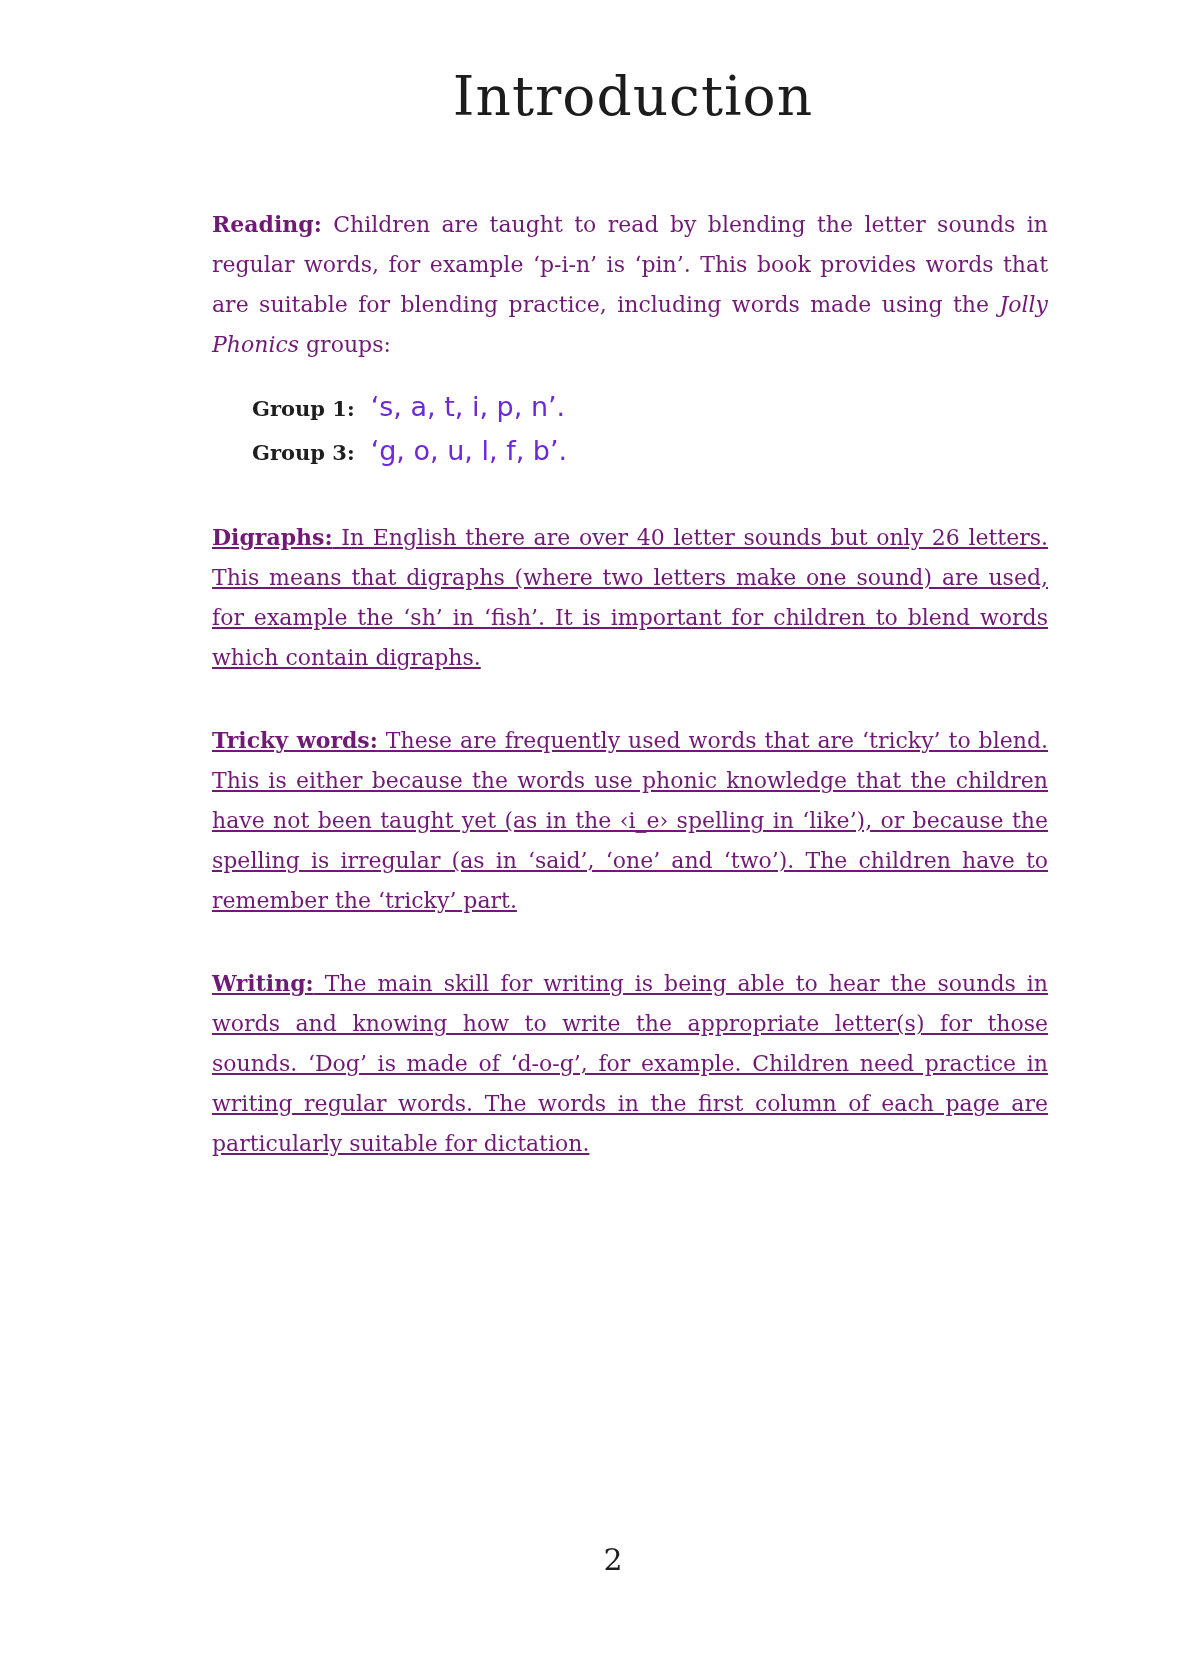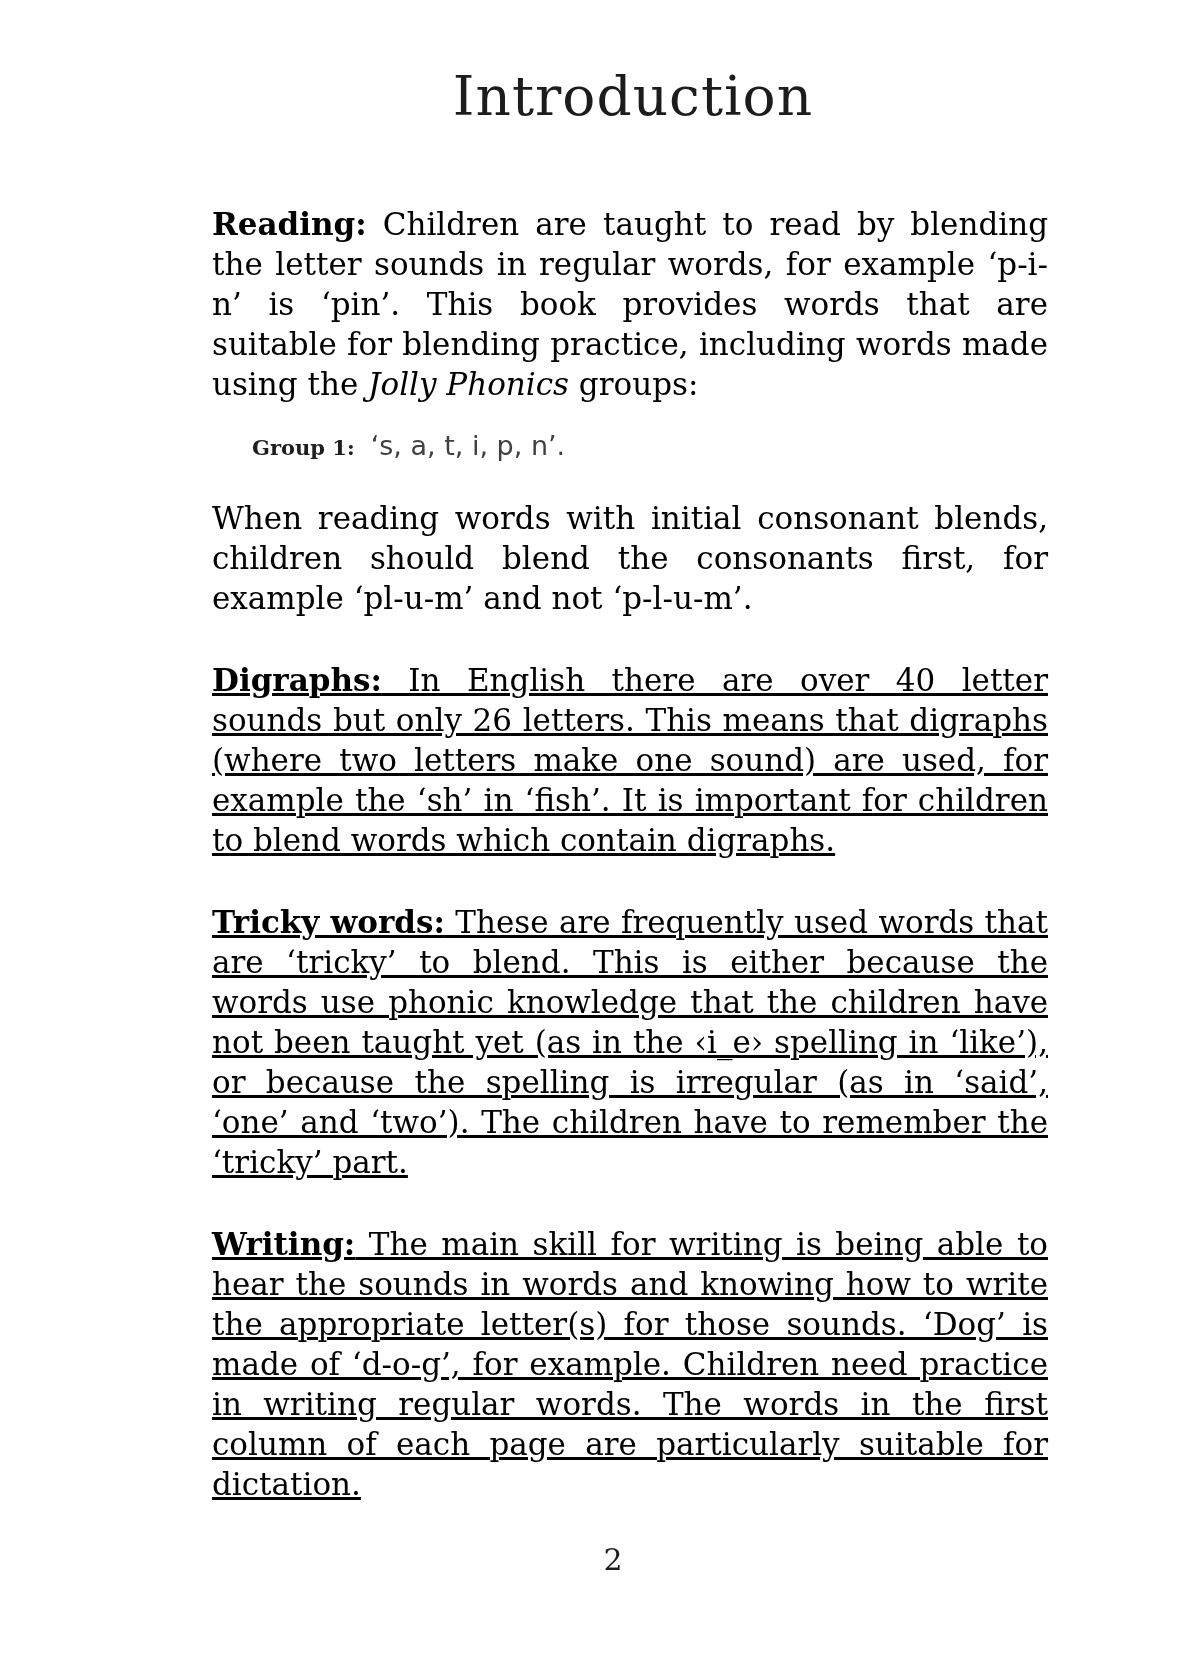--- a/index.html
+++ b/index.html
@@ -23,24 +23,24 @@
     font-weight: normal;
     text-align: center;
     letter-spacing: 1px;
     color: #1c1c1c;
   }
   .content {
     margin: 76px 178px 0 172px;
   }
   .para {
     margin: 0;
-    font-size: 31px;
+    font-size: 22px;
     line-height: 40px;
     text-align: justify;
-    color: #000000;
+    color: #701a75;
   }
   .para b {
     font-weight: bold;
   }
   .para i {
     font-style: italic;
   }
   .gap {
     margin-top: 42px;
     text-decoration: underline;
@@ -54,21 +54,21 @@
     white-space: nowrap;
   }
   .group-label {
     font-weight: bold;
     font-size: 21px;
   }
   .group-letters {
     font-family: "DejaVu Sans", "Liberation Sans", sans-serif;
     font-size: 27px;
     margin-left: 16px;
-    color: #404040;
+    color: #6d28d9;
   }
   .page-number {
     position: absolute;
     left: 0;
     right: 0;
     top: 1542px;
     text-align: center;
     font-size: 30px;
     color: #1e1e1e;
   }
@@ -81,23 +81,25 @@
   <h1 class="title">Introduction</h1>
 
   <div class="content">
 
     <p class="para"><b>Reading:</b><span> Children are taught to read by blending the letter sounds in regular words, for example ‘p-i-n’ is ‘pin’. This book provides words that are suitable for blending practice, including words made using the </span><i>Jolly Phonics</i><span> groups:</span></p>
 
     <div class="groups">
       <div class="group-row">
         <b class="group-label">Group 1:</b><span class="group-letters">‘s, a, t, i, p, n’.</span>
       </div>
+      <div class="group-row">
+        <b class="group-label">Group 3:</b><span class="group-letters">‘g, o, u, l, f, b’.</span>
+      </div>
     </div>
 
-    <p class="para">When reading words with initial consonant blends, children should blend the consonants first, for example ‘pl-u-m’ and not ‘p-l-u-m’.</p>
 
     <p class="para gap"><b>Digraphs:</b><span> In English there are over 40 letter sounds but only 26 letters. This means that digraphs (where two letters make one sound) are used, for example the ‘sh’ in ‘fish’. It is important for children to blend words which contain digraphs.</span></p>
 
     <p class="para gap"><b>Tricky words:</b><span> These are frequently used words that are ‘tricky’ to blend. This is either because the words use phonic knowledge that the children have not been taught yet (as in the ‹i_e› spelling in ‘like’), or because the spelling is irregular (as in ‘said’, ‘one’ and ‘two’). The children have to remember the ‘tricky’ part.</span></p>
 
     <p class="para gap"><b>Writing:</b><span> The main skill for writing is being able to hear the sounds in words and knowing how to write the appropriate letter(s) for those sounds. ‘Dog’ is made of ‘d-o-g’, for example. Children need practice in writing regular words. The words in the first column of each page are particularly suitable for dictation.</span></p>
 
   </div>
 
   <div class="page-number">2</div>

